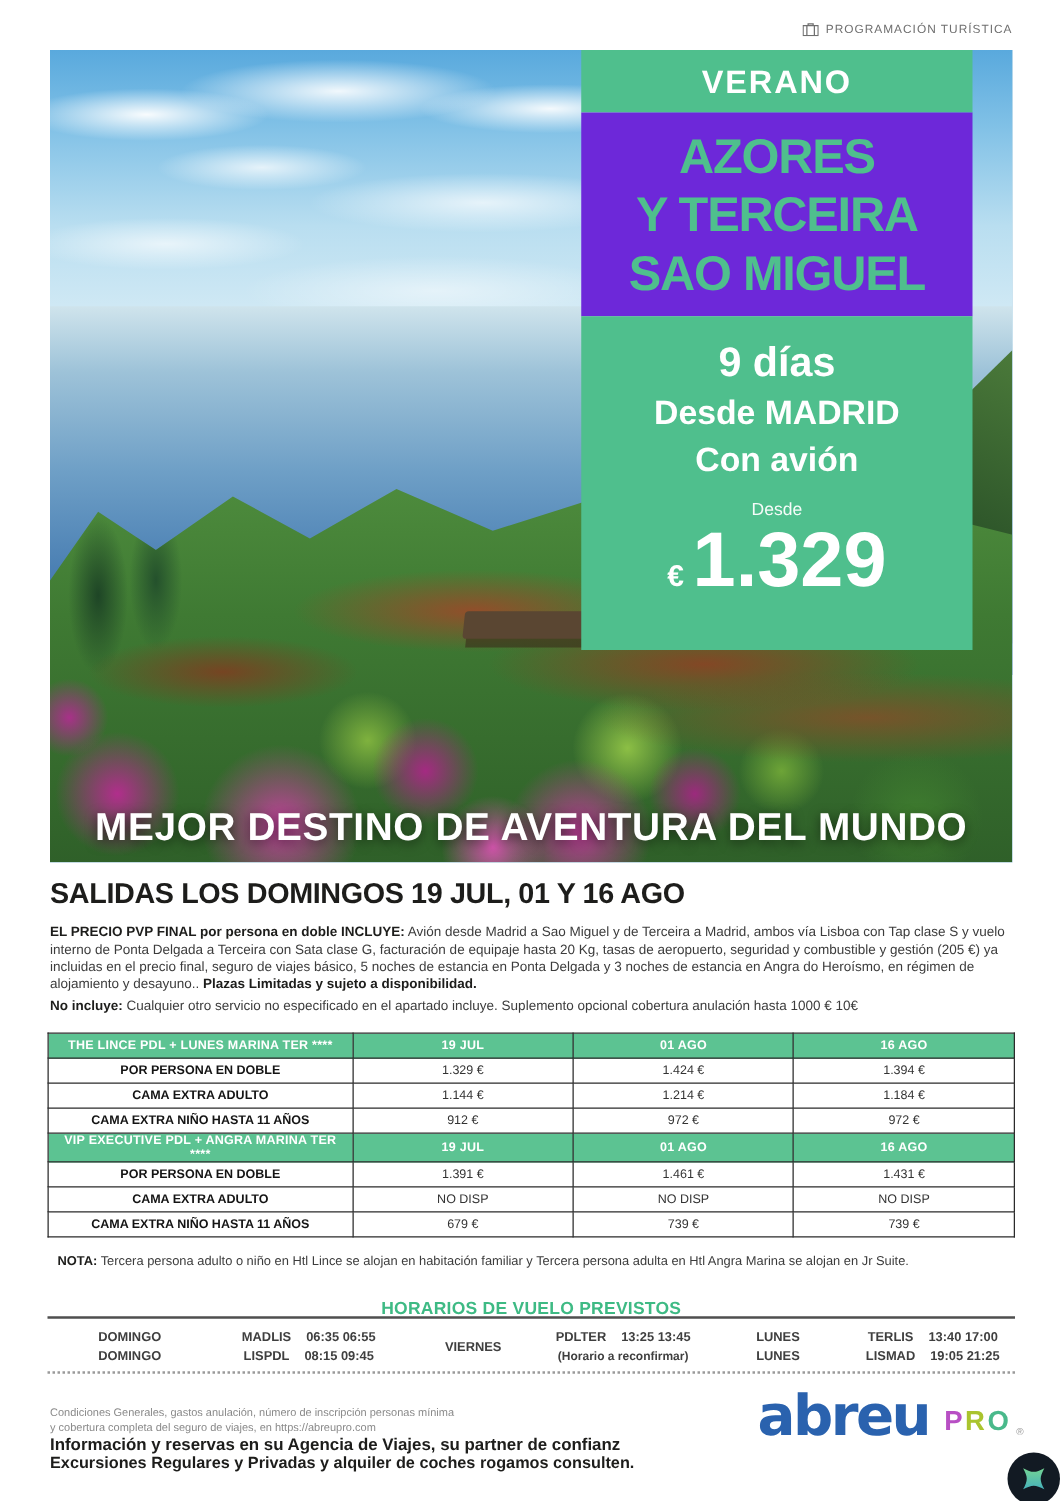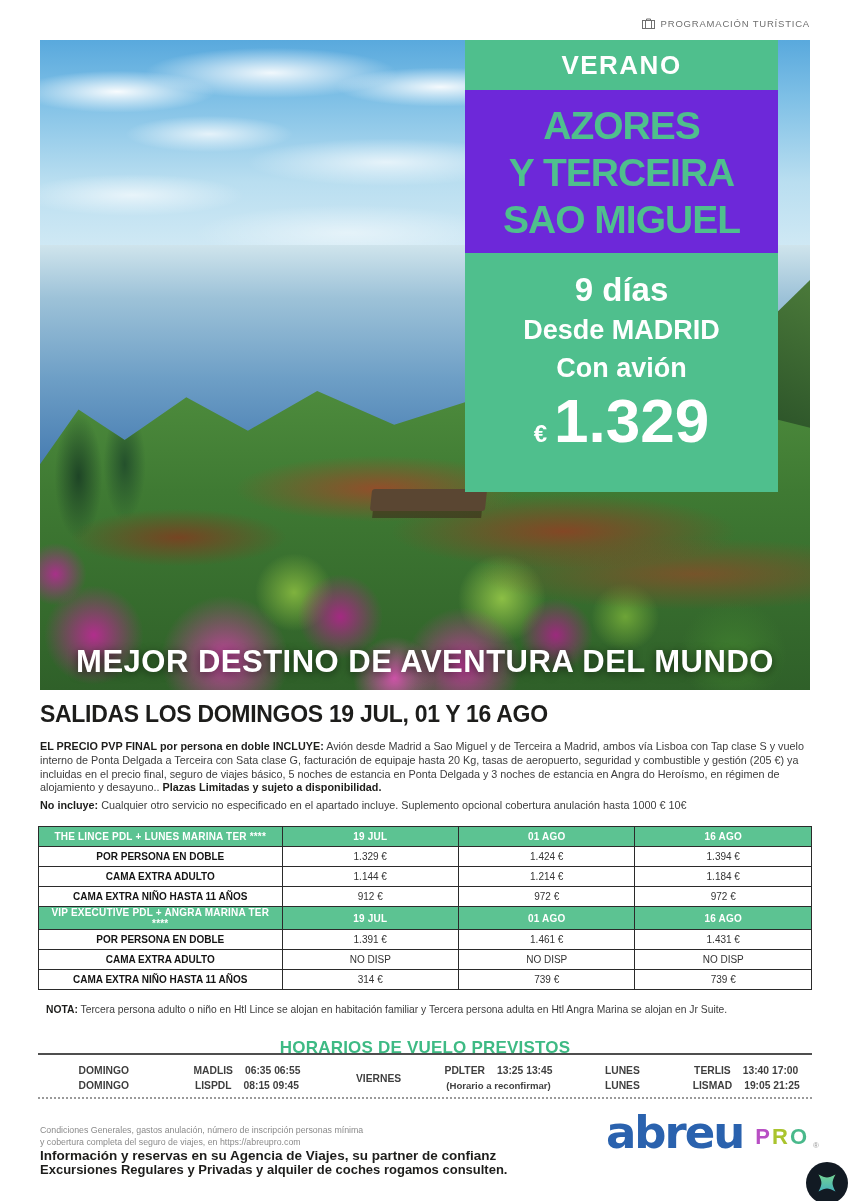--- a/index.html
+++ b/index.html
@@ -85,21 +85,21 @@
     font-size:10px;color:#333;padding:0 4px;}
   table.prices td.label{font-weight:bold;color:#141414;}
   table.prices tr.head td{background:var(--tableGreen);color:#fff;font-weight:bold;letter-spacing:.2px;}
   table.prices tr.head td + td{border-left-color:rgba(255,255,255,.75);}
   col.c1{width:31.5%;} col.c2,col.c3,col.c4{width:22.83%;}
 
   .nota{position:absolute;left:46px;top:1004px;font-size:10.3px;color:#3c3c3c;}
   .nota b{color:#1d1d1b;}
 
   .flights-title{position:absolute;left:0;right:0;top:1038px;text-align:center;
-    color:var(--flightGreen);font-weight:bold;font-size:17px;letter-spacing:.2px;}
+    color:var(--flightGreen);font-weight:bold;font-size:14px;letter-spacing:.2px;}
   .hr-solid{position:absolute;left:38px;width:774px;top:1053px;border-top:2px solid #4f4f4f;}
   .flights{position:absolute;left:38px;top:1063px;width:774px;display:grid;
     grid-template-columns:17% 20% 14% 17% 15% 17%;align-items:center;
     font-size:10.3px;font-weight:bold;color:#3f3f3f;line-height:15px;}
   .fcol{text-align:center;}
   .route{display:grid;grid-template-columns:auto auto;column-gap:12px;justify-content:center;text-align:left;}
   .fnote{font-size:9.6px;}
   .hr-dotted{position:absolute;left:38px;width:774px;top:1097px;border-top:2px dotted #9a9a9a;}
 
   .excursiones{position:absolute;left:40px;top:1162px;font-size:13px;font-weight:bold;color:#1d1d1b;}
@@ -145,20 +145,21 @@
       <div class="offer-season">VERANO</div>
       <div class="offer-title">
         <div>AZORES</div>
         <div>Y TERCEIRA</div>
         <div>SAO MIGUEL</div>
       </div>
       <div class="offer-info">
         <div class="oi-days">9 días</div>
         <div class="oi-line">Desde MADRID</div>
         <div class="oi-line">Con avión</div>
+        <div class="oi-desde">Desde</div>
         <div class="oi-price">
           <span class="euro">€</span><span>1.329</span>
         </div>
       </div>
     </div>
   </div>
 
   <div class="salidas">SALIDAS LOS DOMINGOS 19 JUL, 01 Y 16 AGO</div>
 
   <div class="para includes">
@@ -214,21 +215,21 @@
       <td>1.431 €</td>
     </tr>
     <tr>
       <td class="label">CAMA EXTRA ADULTO</td>
       <td>NO DISP</td>
       <td>NO DISP</td>
       <td>NO DISP</td>
     </tr>
     <tr>
       <td class="label">CAMA EXTRA NIÑO HASTA 11 AÑOS</td>
-      <td>314 €</td>
+      <td>679 €</td>
       <td>739 €</td>
       <td>739 €</td>
     </tr>
   </tbody>
     </table>
 
   <div class="nota">
     <b>NOTA:</b><span> Tercera persona adulto o niño en Htl Lince se alojan en habitación familiar y Tercera persona adulta en Htl Angra Marina se alojan en Jr Suite.</span>
   </div>
 

